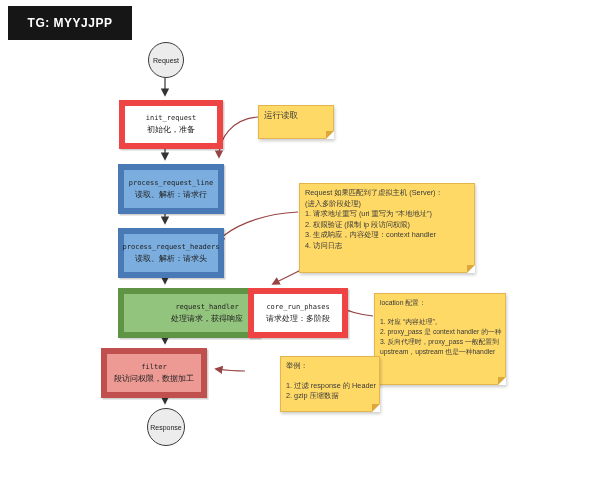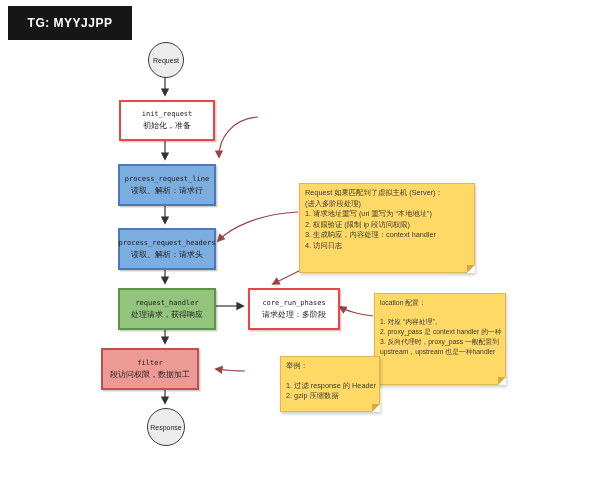--- a/index.html
+++ b/index.html
@@ -12,28 +12,28 @@
     position:absolute;background:var(--badge,#161616);color:#fff;
     display:flex;align-items:center;justify-content:center;
   }
   .badge.tg{left:8px;top:6px;width:124px;height:34px;font-weight:bold;font-size:12px;letter-spacing:.5px;}
   .badge.site{left:468px;top:437px;width:126px;height:31px;font-size:13px;}
   .circle{
     position:absolute;border-radius:50%;background:#ececec;border:1.6px solid #3a3a3a;
     display:flex;align-items:center;justify-content:center;font-size:7px;color:#222;
   }
   .node{
-    position:absolute;border:2px solid #ef4444;background:#fff;
+    position:absolute;border:6px solid #ef4444;background:#fff;
     display:flex;flex-direction:column;align-items:center;justify-content:center;gap:2px;
     box-shadow:1.5px 1.5px 0 rgba(0,0,0,.18);
   }
   .node .t{font-family:"DejaVu Sans Mono",monospace;font-size:7px;color:#1d1d1d;white-space:nowrap;}
   .node .s{font-size:8px;color:#222;white-space:nowrap;}
   .node.blue{background:var(--blue,#7badde);border-color:#4a7ab5;}
-  .node.green{background:var(--green,#93c47d);border-color:#5f9445;}
+  .node.green{background:var(--green,#93c47d);border-color:#5f9445;padding-left:36px;}
   .node.red{background:var(--red,#ee9a94);border-color:#c0504d;}
   .note{
     position:absolute;background:var(--note,#ffd966);border:1px solid #e3b64d;
     box-shadow:1px 2px 3px rgba(0,0,0,.2);padding:4px 5px;
     font-size:7.3px;color:#3a3a3a;line-height:10.5px;
   }
   .note div{min-height:9px;white-space:nowrap;}
   .note::after{
     content:"";position:absolute;right:-1px;bottom:-1px;width:0;height:0;
     border-bottom:8px solid #ffffff;border-left:8px solid #dca83c;
@@ -103,20 +103,23 @@
 
   <div class="node red" style="left:101px;top:348px;width:94px;height:38px;">
     <div class="t">filter</div>
     <div class="s">段访问权限，数据加工</div>
   </div>
 
   <div class="circle" style="left:147px;top:408px;width:36px;height:36px;">
     <span>Response</span>
   </div>
 
+  <div class="note tiny" style="left:258px;top:105px;width:64px;height:24px;">
+      <div>运行读取</div>
+    </div>
 
   <div class="note" style="left:299px;top:183px;width:164px;height:80px;">
       <div>Request 如果匹配到了虚拟主机 (Server)：</div>
       <div>(进入多阶段处理)</div>
       <div>1. 请求地址重写 (uri 重写为 “本地地址”)</div>
       <div>2. 权限验证 (限制 ip 段访问权限)</div>
       <div>3. 生成响应，内容处理：context handler</div>
       <div>4. 访问日志</div>
     </div>
 

